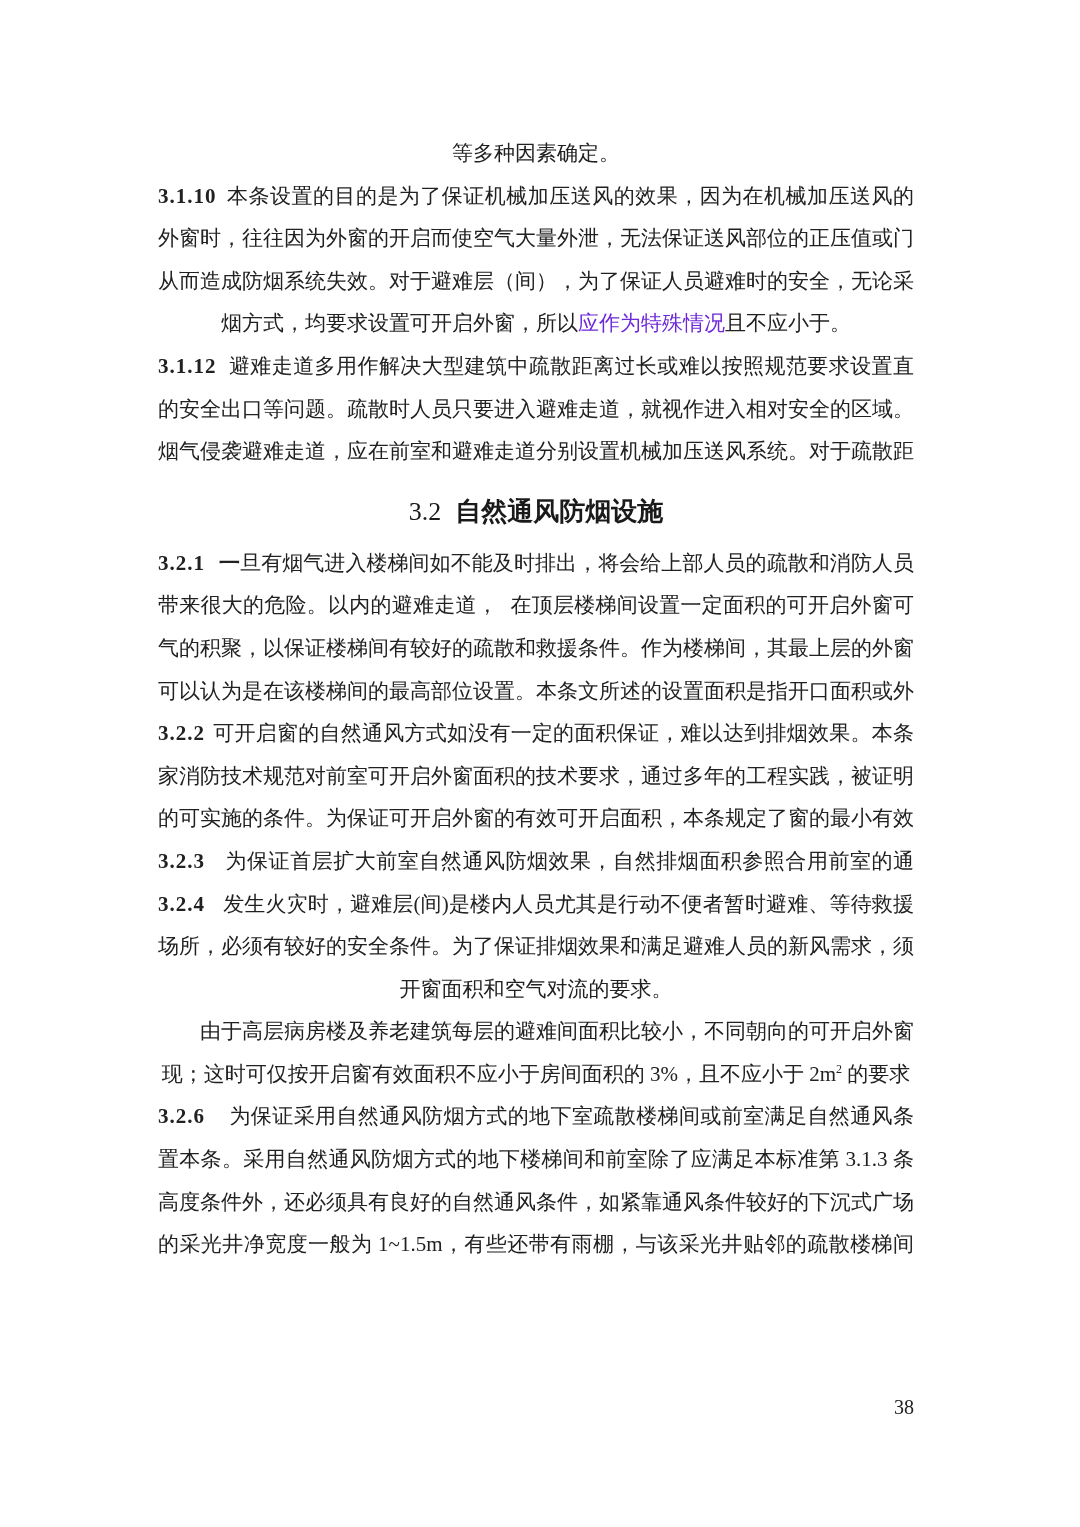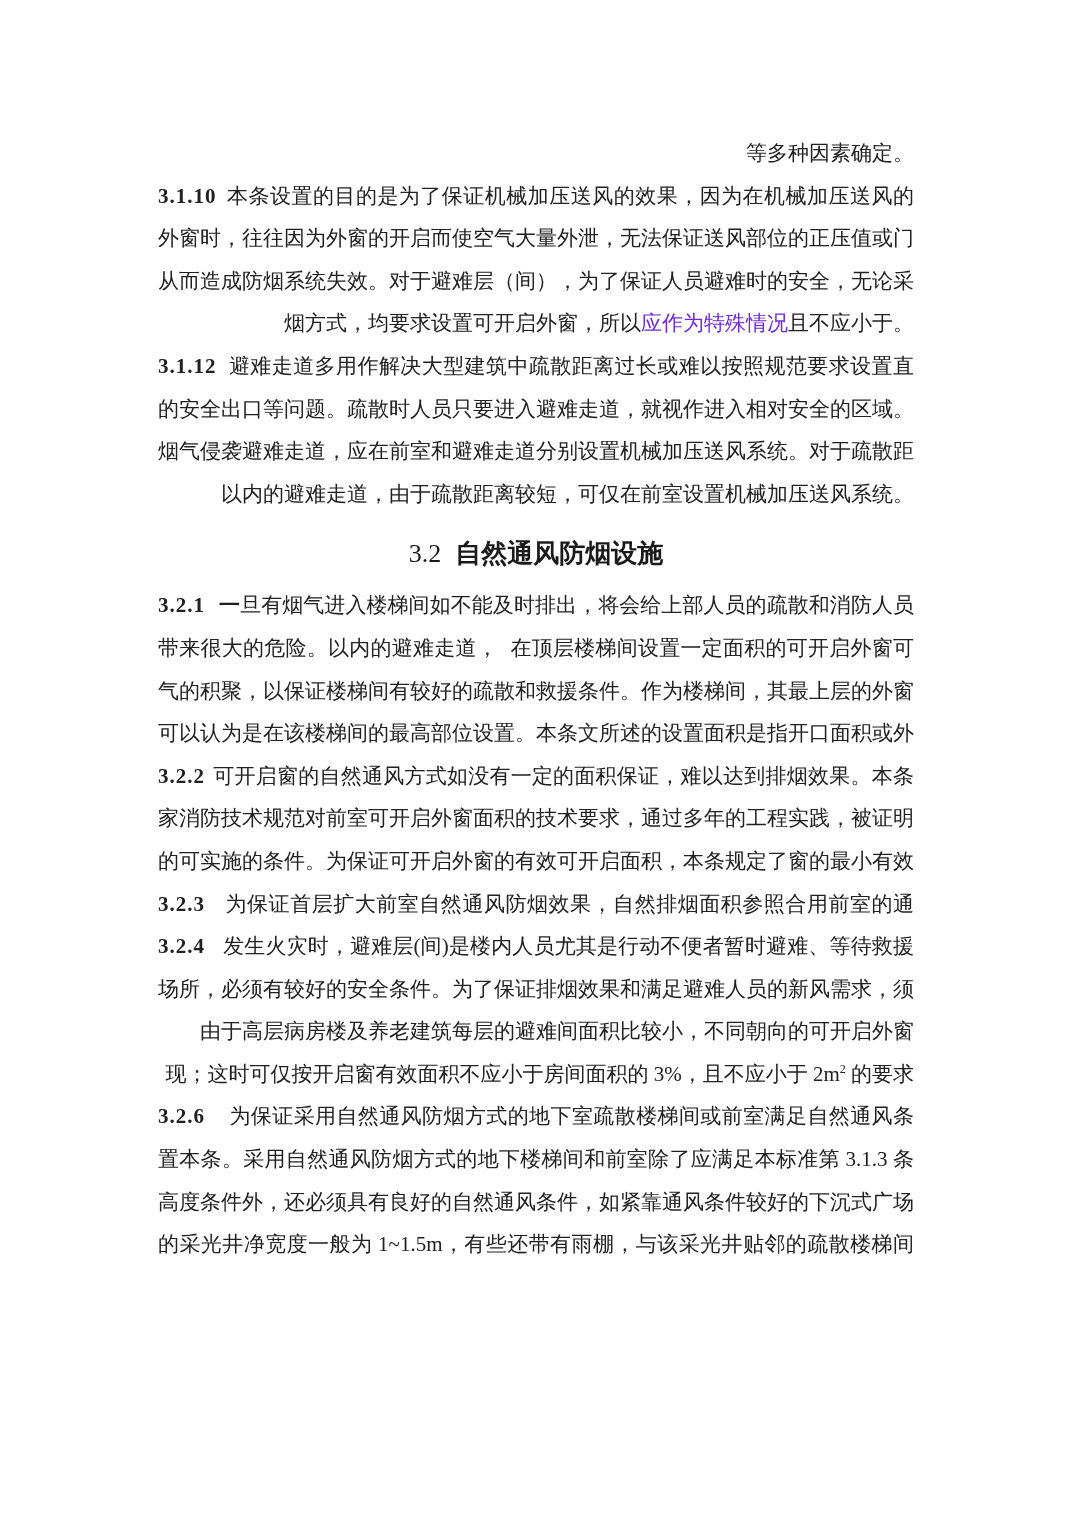--- a/index.html
+++ b/index.html
@@ -27,21 +27,21 @@
     font-size: 21px;
     line-height: 42.6px;
     white-space: nowrap;
     text-align: justify;
     text-align-last: justify;
     white-space: normal;
     overflow: hidden;
     height: 42.6px;
   }
   .line.last {
-    text-align: right;
+    text-align: center;
     text-align-last: auto;
   }
   .line.indent {
     padding-left: 42px;
   }
   .seg { color: inherit; }
   .num {
     font-family: Liberation Serif, serif;
     font-weight: bold;
     letter-spacing: 1px;
@@ -93,45 +93,46 @@
       <div class="para">
         <div class="line"><span class="seg num">3.1.10</span><span class="sp" style="width: 10px;"></span><span class="seg">本条设置的目的是为了保证机械加压送风的效果，因为在机械加压送风的部位设置</span></div>
         <div class="line"><span class="seg">外窗时，往往因为外窗的开启而使空气大量外泄，无法保证送风部位的正压值或门洞风速，</span></div>
         <div class="line"><span class="seg">从而造成防烟系统失效。对于避难层（间），为了保证人员避难时的安全，无论采用何种防</span></div>
         <div class="line last"><span class="seg">烟方式，均要求设置可开启外窗，所以</span><span class="seg red">应作为特殊情况</span><span class="seg">且不应小于。</span></div>
       </div>
       <div class="para">
         <div class="line"><span class="seg num">3.1.12</span><span class="sp" style="width: 12px;"></span><span class="seg">避难走道多用作解决大型建筑中疏散距离过长或难以按照规范要求设置直通室外</span></div>
         <div class="line"><span class="seg">的安全出口等问题。疏散时人员只要进入避难走道，就视作进入相对安全的区域。为了严防</span></div>
         <div class="line"><span class="seg">烟气侵袭避难走道，应在前室和避难走道分别设置机械加压送风系统。对于疏散距离在 30m</span></div>
-        <div class="line last"><span class="seg">以内的避难走道，由于疏散距离较短，可仅在前室设置机械加压送风系统。</span></div>
       </div>
       <div class="heading"><span class="heading-num">3.2</span><span class="heading-text">自然通风防烟设施</span></div>
       <div class="para">
         <div class="line"><span class="seg num">3.2.1</span><span class="sp" style="width: 14px;"></span><span class="seg bold-cjk">一</span><span class="seg">旦有烟气进入楼梯间如不能及时排出，将会给上部人员的疏散和消防人员的扑救</span></div>
         <div class="line"><span class="seg">带来很大的危险。以内的避难走道，</span><span class="sp" style="width: 12px;"></span><span class="seg">在顶层楼梯间设置一定面积的可开启外窗可防止烟</span></div>
         <div class="line"><span class="seg">气的积聚，以保证楼梯间有较好的疏散和救援条件。作为楼梯间，其最上层的外窗或外门都</span></div>
         <div class="line"><span class="seg">可以认为是在该楼梯间的最高部位设置。本条文所述的设置面积是指开口面积或外窗的可</span></div>
       </div>
       <div class="para">
         <div class="line"><span class="seg num">3.2.2</span><span class="sp" style="width: 8px;"></span><span class="seg">可开启窗的自然通风方式如没有一定的面积保证，难以达到排烟效果。本条沿袭了国</span></div>
         <div class="line"><span class="seg">家消防技术规范对前室可开启外窗面积的技术要求，通过多年的工程实践，被证明有较强</span></div>
         <div class="line last"><span class="seg">的可实施的条件。为保证可开启外窗的有效可开启面积，本条规定了窗的最小有效开启率。</span></div>
       </div>
       <div class="para">
         <div class="line"><span class="seg num">3.2.3</span><span class="sp" style="width: 20px;"></span><span class="seg">为保证首层扩大前室自然通风防烟效果，自然排烟面积参照合用前室的通风面积要</span></div>
       </div>
       <div class="para">
         <div class="line"><span class="seg num">3.2.4</span><span class="sp" style="width: 18px;"></span><span class="seg">发生火灾时，避难层(间)是楼内人员尤其是行动不便者暂时避难、等待救援的安全</span></div>
         <div class="line"><span class="seg">场所，必须有较好的安全条件。为了保证排烟效果和满足避难人员的新风需求，须同时满足</span></div>
+        <div class="line last"><span class="seg">开窗面积和空气对流的要求。</span></div>
       </div>
       <div class="para">
         <div class="line indent"><span class="seg">由于高层病房楼及养老建筑每层的避难间面积比较小，不同朝向的可开启外窗不易实</span></div>
         <div class="line last"><span class="seg">现；这时可仅按开启窗有效面积不应小于房间面积的 3%，且不应小于 2m</span><span class="seg sup">2</span><span class="seg"> 的要求执行。</span></div>
       </div>
       <div class="para">
         <div class="line"><span class="seg num">3.2.6</span><span class="sp" style="width: 24px;"></span><span class="seg">为保证采用自然通风防烟方式的地下室疏散楼梯间或前室满足自然通风条件而设</span></div>
         <div class="line"><span class="seg">置本条。采用自然通风防烟方式的地下楼梯间和前室除了应满足本标准第 3.1.3 条的建筑物</span></div>
         <div class="line"><span class="seg">高度条件外，还必须具有良好的自然通风条件，如紧靠通风条件较好的下沉式广场等。常用</span></div>
         <div class="line"><span class="seg">的采光井净宽度一般为 1~1.5m，有些还带有雨棚，与该采光井贴邻的疏散楼梯间或前室都</span></div>
       </div>
     </div>
+  <div class="page-number">38</div>
 </div>
 
 </body></html>

